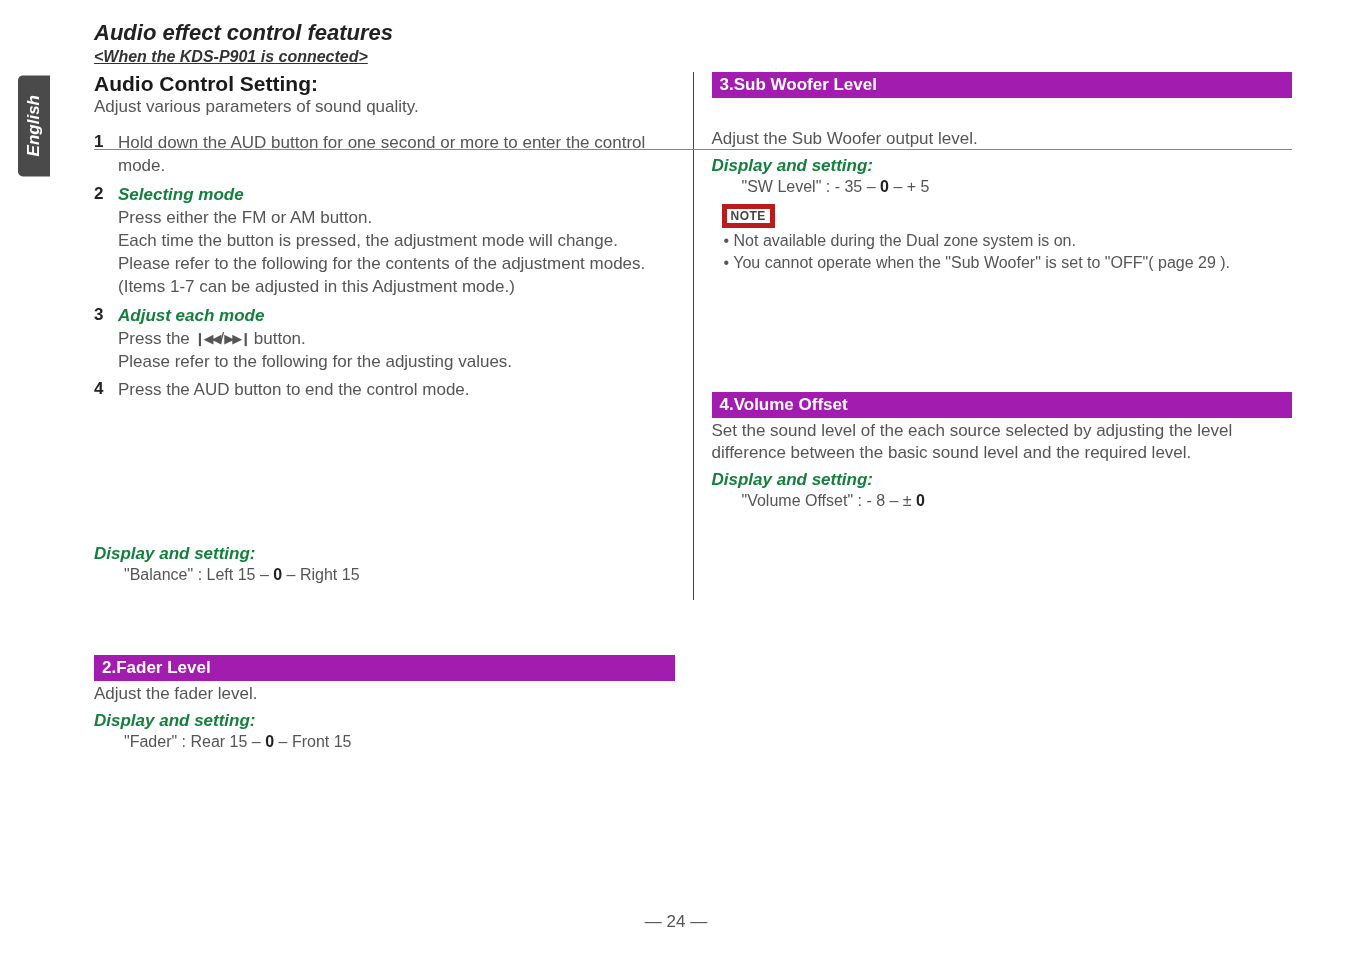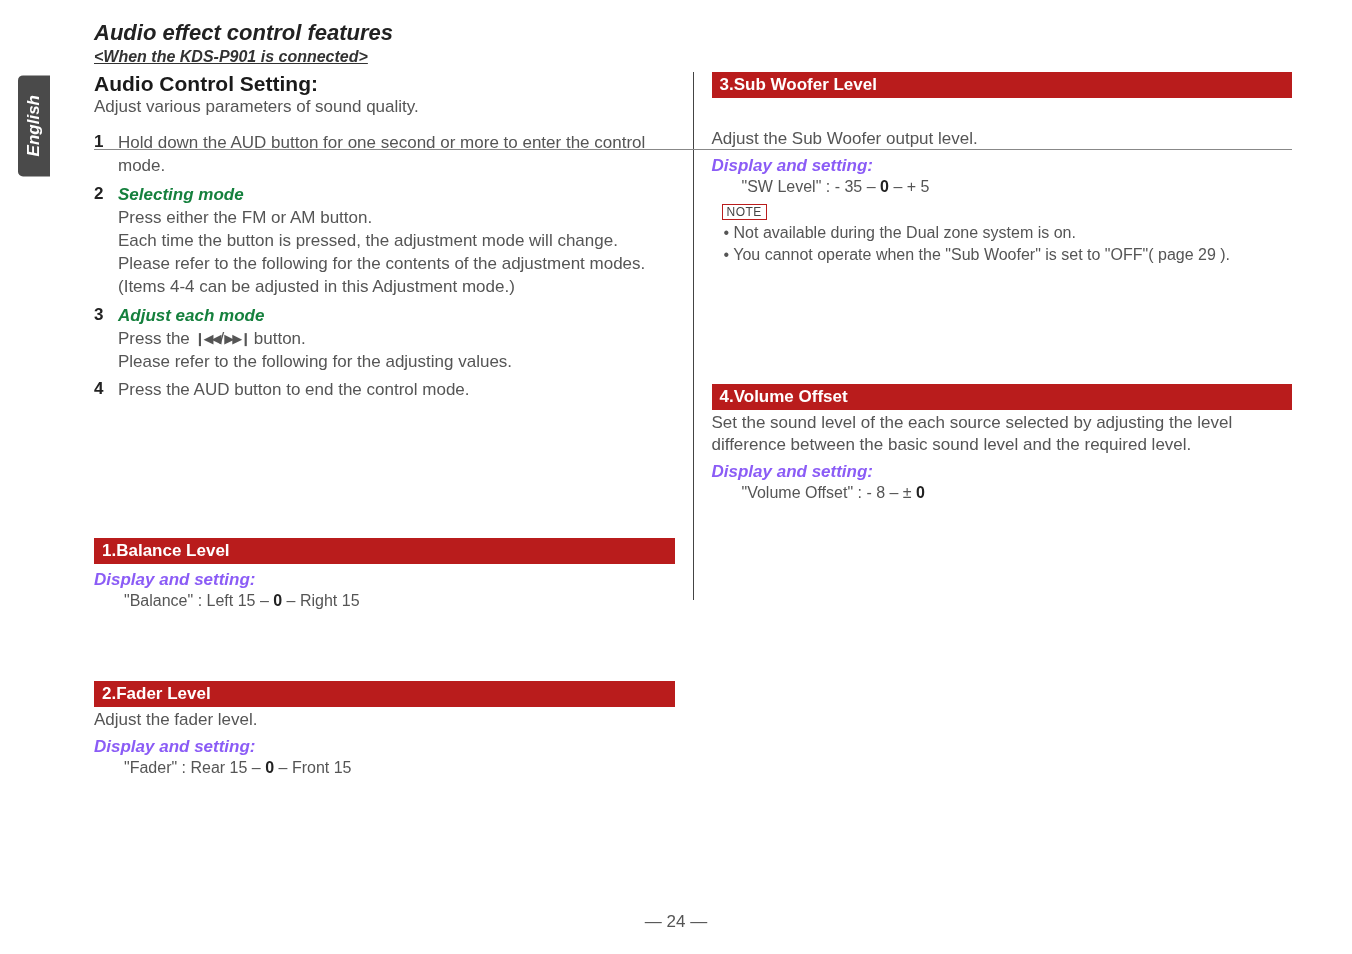--- a/index.html
+++ b/index.html
@@ -112,58 +112,58 @@
     
     .step-heading {
       font-weight: bold;
       font-style: italic;
       color: #15803d;
       font-size: 17px;
       display: block;
     }
     
     .section-bar {
-      background: #b91c1c;
+      background: #a21caf;
       color: #fff;
       font-weight: 900;
       font-size: 17px;
       padding: 3px 8px;
       margin-bottom: 2px;
     }
     
     .section-block {
       margin-bottom: 28px;
     }
     
     .setting-label {
       font-weight: bold;
       font-style: italic;
-      color: #8b5cf6;
+      color: #15803d;
       font-size: 17px;
       margin-top: 6px;
     }
     
     .setting-value {
       font-size: 16px;
       color: #555;
       margin-left: 30px;
       line-height: 1.4;
     }
     
     .setting-value .bold {
       font-weight: bold;
       color: #222;
     }
     
     .note-badge {
       display: inline-block;
-      border: 1px solid #b91c1c;
+      border: 5px solid #b91c1c;
       padding: 0 4px;
       font-size: 12px;
-      font-weight: normal;
+      font-weight: bold;
       color: #444;
       margin: 6px 0 2px 10px;
       letter-spacing: 0.5px;
     }
     
     .bullet-list {
       list-style: none;
       padding-left: 12px;
     }
     
@@ -237,42 +237,41 @@
           <div class="step-num">1</div>
           <div class="step-body">Hold down the AUD button for one second or more to enter the control mode.</div>
         </div>
 
         <div class="step">
           <div class="step-num">2</div>
           <div class="step-body">
             <span class="step-heading">Selecting mode</span>
             <span style="white-space: pre-line;">Press either the FM or AM button.
 Each time the button is pressed, the adjustment mode will change.
-Please refer to the following for the contents of the adjustment modes.(Items 4-4 can be adjusted in this Adjustment mode.)</span>
+Please refer to the following for the contents of the adjustment modes.(Items 1-7 can be adjusted in this Adjustment mode.)</span>
           </div>
         </div>
 
         <div class="step">
           <div class="step-num">3</div>
           <div class="step-body">
             <span class="step-heading">Adjust each mode</span>
             <span>Press the </span><span class="icon-skip">❙◀◀</span>/<span class="icon-skip">▶▶❙</span><span style="white-space: pre-line;"> button.
 Please refer to the following for the adjusting values.</span>
           </div>
         </div>
 
         <div class="step">
           <div class="step-num">4</div>
           <div class="step-body">Press the AUD button to end the control mode.</div>
         </div>
 
         <div class="spacer-large"></div>
 
         <div class="section-block">
-          <div class="section-bar">1.Balance Level</div>
           <div class="setting-label">Display and setting:</div>
           <div class="setting-value">
             <span>"Balance" : Left 15  –  </span><span class="bold">0</span><span>  –  Right 15</span>
           </div>
         </div>
 
         <div style="height:40px;"></div>
 
         <div class="section-block">
           <div class="section-bar">2.Fader Level</div>

